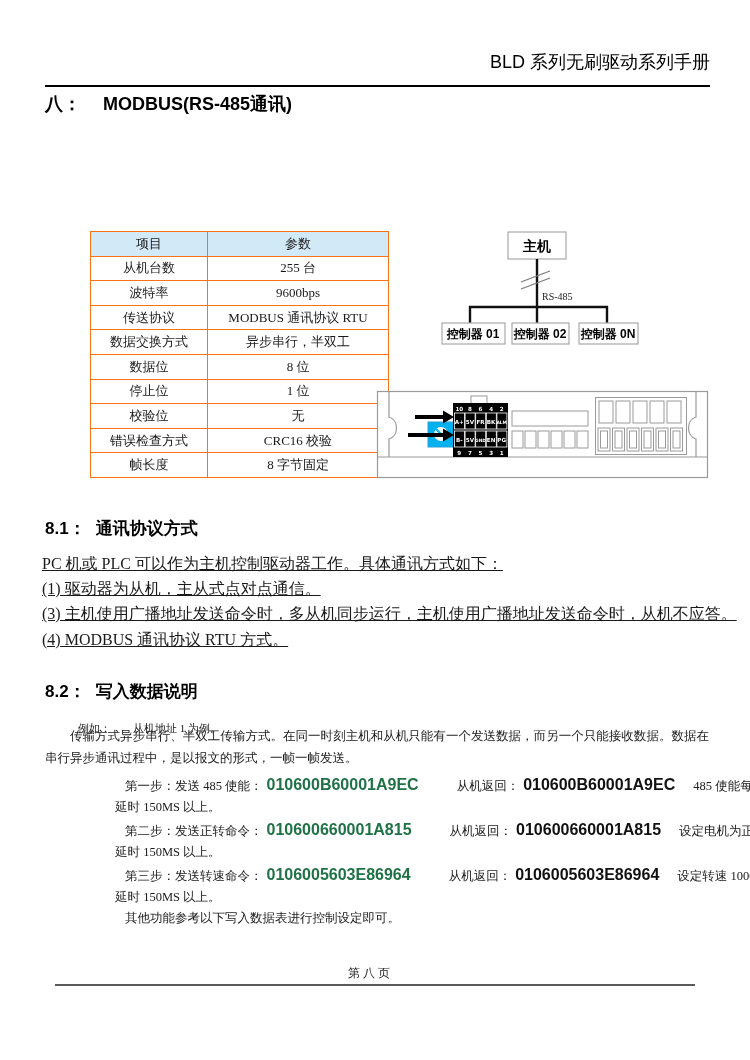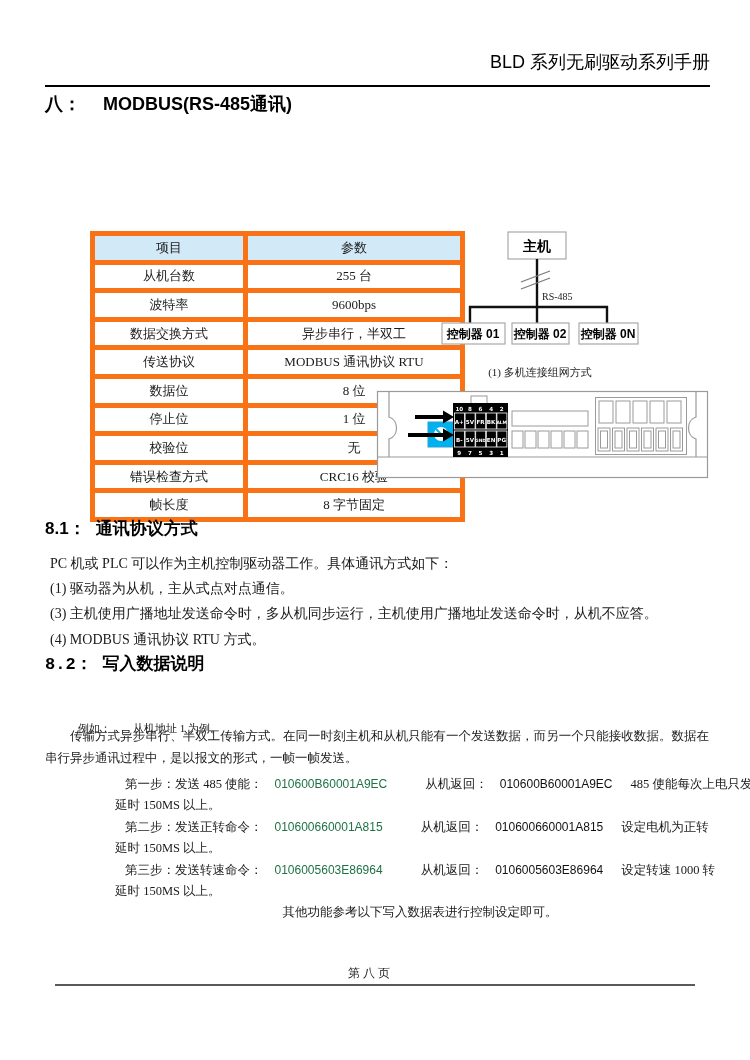--- a/index.html
+++ b/index.html
@@ -18,48 +18,48 @@
   .h2{position:absolute;left:45px;font-size:17px;font-weight:bold;
       font-family:"Liberation Sans","DejaVu Sans",sans-serif;color:#000;}
   .h2 .num{margin-right:10px;}
 
   .intro{position:absolute;left:45px;top:130px;width:664px;font-size:12.5px;
          line-height:22.4px;text-align:justify;text-indent:2em;}
 
   
   table.params{position:absolute;left:90px;top:231px;border-collapse:collapse;
                font-size:13px;text-align:center;}
-  table.params td,table.params th{border:5px solid #f97316;height:23.6px;
-               padding:0 20px;font-weight:normal;}
+  table.params td,table.params th{border:1px solid #f97316;height:23.6px;
+               padding:0 4px;font-weight:normal;}
   table.params th{background:#d2e9f7;}
   td.c1,th.c1{width:108px;}
   td.c2,th.c2{width:172px;}
 
   
   .netsvg{position:absolute;left:420px;top:226px;}
   .net-caption{position:absolute;left:420px;top:365px;width:240px;text-align:center;
                font-size:11px;color:#222;}
   
   .devsvg{position:absolute;left:375px;top:389px;}
 
   
-  .s81-body{position:absolute;left:50px;top:551px;width:650px;font-size:14px;}
+  .s81-body{position:absolute;left:42px;top:551px;width:650px;font-size:16px;text-decoration:underline;}
   .s81-body .ln{line-height:25.2px;white-space:nowrap;}
 
   .s82-intro{position:absolute;left:45px;top:712px;width:664px;font-size:12.5px;
              line-height:22px;text-align:justify;text-indent:2em;}
   .example{position:absolute;left:78px;top:721px;font-size:11px;}
   .example .lbl{margin-right:22px;}
 
   .steps{position:absolute;left:115px;top:774px;width:600px;font-size:12.5px;}
   .steps .ln{line-height:21.4px;white-space:nowrap;}
   .steps .step{padding-left:10px;}
-  .steps .closing{padding-left:10px;text-align:center;}
-  .code{font-family:"Liberation Sans","DejaVu Sans",sans-serif;font-weight:normal;
-        font-size:12px;margin-left:12px;}
+  .steps .closing{padding-left:10px;}
+  .code{font-family:"Liberation Sans","DejaVu Sans",sans-serif;font-weight:bold;
+        font-size:16px;margin-left:4px;}
   .code.sent{color:#1F7245;margin-right:38px;}
   .code.ret{color:#111;margin-right:18px;}
 
   
   .footer-text{position:absolute;left:0;right:12px;top:965px;text-align:center;
                font-size:12px;color:#222;}
   .footer-line{position:absolute;left:55px;right:55px;top:984px;border-top:2px solid #5a5a5a;}
 </style>
 </head>
 <body>
@@ -82,26 +82,26 @@
     </tr>
     <tr>
           <td class="c1">从机台数</td>
           <td class="c2">255 台</td>
         </tr>
     <tr>
           <td class="c1">波特率</td>
           <td class="c2">9600bps</td>
         </tr>
     <tr>
+          <td class="c1">传送协议</td>
+          <td class="c2">MODBUS 通讯协议 RTU</td>
+        </tr>
+    <tr>
           <td class="c1">数据交换方式</td>
           <td class="c2">异步串行，半双工</td>
-        </tr>
-    <tr>
-          <td class="c1">传送协议</td>
-          <td class="c2">MODBUS 通讯协议 RTU</td>
         </tr>
     <tr>
           <td class="c1">数据位</td>
           <td class="c2">8 位</td>
         </tr>
     <tr>
           <td class="c1">停止位</td>
           <td class="c2">1 位</td>
         </tr>
     <tr>
@@ -130,21 +130,20 @@
     <line x1="50" y1="80" x2="50" y2="97" stroke="#111" stroke-width="2.4"></line>
     <line x1="117" y1="80" x2="117" y2="97" stroke="#111" stroke-width="2.4"></line>
     <line x1="187" y1="80" x2="187" y2="97" stroke="#111" stroke-width="2.4"></line>
     <rect x="22" y="97" width="63" height="21" fill="#fff" stroke="#a9a9a9" stroke-width="1.2"></rect>
     <rect x="92" y="97" width="57" height="21" fill="#fff" stroke="#a9a9a9" stroke-width="1.2"></rect>
     <rect x="159" y="97" width="59" height="21" fill="#fff" stroke="#a9a9a9" stroke-width="1.2"></rect>
     <text x="53" y="112" text-anchor="middle" font-size="12" font-weight="bold" fill="#000" font-family="Liberation Sans, sans-serif">控制器 01</text>
     <text x="120" y="112" text-anchor="middle" font-size="12" font-weight="bold" fill="#000" font-family="Liberation Sans, sans-serif">控制器 02</text>
     <text x="188" y="112" text-anchor="middle" font-size="12" font-weight="bold" fill="#000" font-family="Liberation Sans, sans-serif">控制器 0N</text>
   </svg>
-  <div class="net-caption">(1) 多机连接组网方式</div>
 
   <svg class="devsvg" width="335" height="95" viewBox="0 0 335 95">
     <rect x="2.5" y="2.5" width="330" height="86" fill="#fff" stroke="#9a9a9a" stroke-width="1.2"></rect>
     <path d="M14,2.5 L14,28 C24,31 24,47 14,50 L14,68" fill="none" stroke="#9a9a9a" stroke-width="1.2"></path>
     <path d="M321,2.5 L321,28 C311,31 311,47 321,50 L321,68" fill="none" stroke="#9a9a9a" stroke-width="1.2"></path>
     <line x1="2.5" y1="68" x2="332.5" y2="68" stroke="#9a9a9a" stroke-width="1.2"></line>
 
     <rect x="53" y="33" width="26" height="25" fill="#00b1ef" stroke="#2aa0d8"></rect>
     <circle cx="66" cy="45" r="7" fill="#ffffff"></circle>
     <line x1="61" y1="40" x2="71" y2="50" stroke="#00b1ef" stroke-width="2"></line>
@@ -231,21 +230,21 @@
   <div class="h2" style="top:517px;">
     <span class="num">8.1：</span><span>通讯协议方式</span>
   </div>
   <div class="s81-body">
     <div class="ln">PC 机或 PLC 可以作为主机控制驱动器工作。具体通讯方式如下：</div>
     <div class="ln">(1) 驱动器为从机，主从式点对点通信。</div>
     <div class="ln">(3) 主机使用广播地址发送命令时，多从机同步运行，主机使用广播地址发送命令时，从机不应答。</div>
     <div class="ln">(4) MODBUS 通讯协议 RTU 方式。</div>
   </div>
 
-  <div class="h2" style="top:652px;font-family:Liberation Mono, monospace;">
+  <div class="h2" style="top:680px;">
     <span class="num">8.2：</span><span>写入数据说明</span>
   </div>
   <p class="s82-intro">传输方式异步串行、半双工传输方式。在同一时刻主机和从机只能有一个发送数据，而另一个只能接收数据。数据在串行异步通讯过程中，是以报文的形式，一帧一帧发送。</p>
   <div class="example">
     <span class="lbl">例如：</span><span>从机地址 1 为例。</span>
   </div>
 
   <div class="steps">
     <div class="ln step">
       <span>第一步：发送 485 使能：</span><span class="code sent">010600B60001A9EC</span><span>从机返回：</span><span class="code ret">010600B60001A9EC</span><span>485 使能每次上电只发送一次即可</span>

